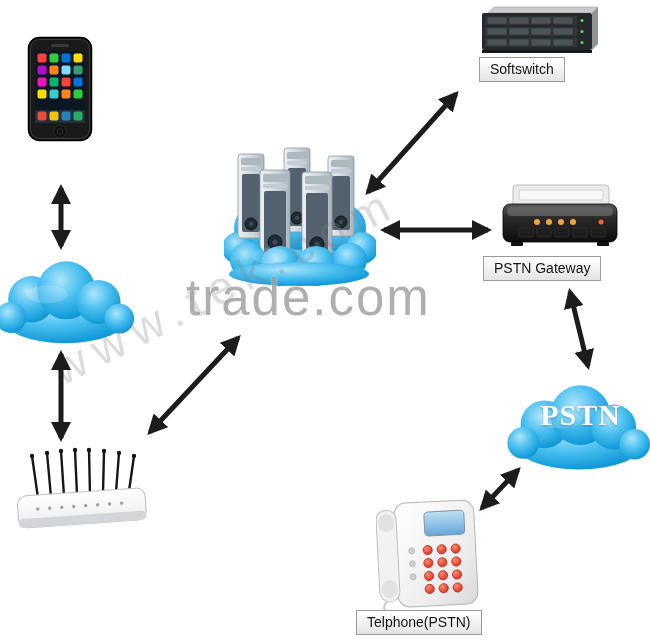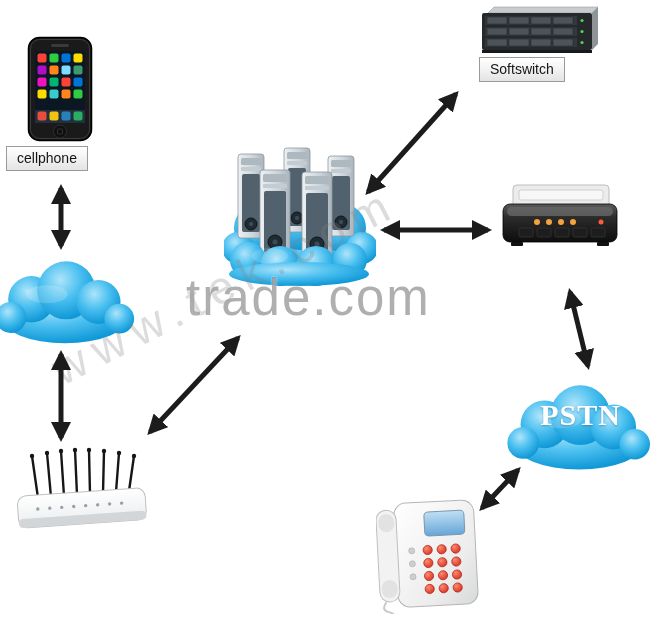--- a/index.html
+++ b/index.html
@@ -67,21 +67,20 @@
       <rect x="46.5" y="53.5" width="9" height="9" rx="2" fill="#2ecc40"></rect>
       <rect x="8" y="74" width="50" height="13" fill="#22303d"></rect>
       <rect x="10.5" y="75.5" width="9" height="9" rx="2" fill="#e74c3c"></rect>
       <rect x="22.5" y="75.5" width="9" height="9" rx="2" fill="#f1c40f"></rect>
       <rect x="34.5" y="75.5" width="9" height="9" rx="2" fill="#2980b9"></rect>
       <rect x="46.5" y="75.5" width="9" height="9" rx="2" fill="#27ae60"></rect>
       <circle cx="33" cy="95.5" r="6.5" fill="#101010" stroke="#2e2e2e"></circle>
       <rect x="30.5" y="93" width="5" height="5" rx="1" fill="none" stroke="#3a3a3a" stroke-width="0.8"></rect>
     </svg>
   </div>
-  <div class="label-box" style="left:6px; top:146px;">cellphone</div>
 
   <div class="node" style="left:-6px; top:250px;">
     <svg width="142" height="100" viewBox="0 0 220 150">
       <defs>
         <radialGradient id="cl1" cx="40%" cy="32%" r="85%">
           <stop offset="0%" stop-color="#aee4fa"></stop>
           <stop offset="40%" stop-color="#4cc0f0"></stop>
           <stop offset="78%" stop-color="#129ad8"></stop>
           <stop offset="100%" stop-color="#0c86c4"></stop>
         </radialGradient>
@@ -275,20 +274,21 @@
         <rect x="22" y="46" width="14" height="9" rx="1.5"></rect>
         <rect x="40" y="46" width="14" height="9" rx="1.5"></rect>
         <rect x="58" y="46" width="14" height="9" rx="1.5"></rect>
         <rect x="76" y="46" width="14" height="9" rx="1.5"></rect>
         <rect x="94" y="46" width="14" height="9" rx="1.5"></rect>
       </g>
       <rect x="14" y="60" width="12" height="4" rx="1" fill="#111"></rect>
       <rect x="100" y="60" width="12" height="4" rx="1" fill="#111"></rect>
     </svg>
   </div>
+  <div class="label-box" style="left:483px; top:256px;">PSTN Gateway</div>
 
   <div class="node" style="left:506px; top:374px;">
     <svg width="146" height="102" viewBox="0 0 220 150">
       <defs>
         <radialGradient id="cl2" cx="40%" cy="32%" r="85%">
           <stop offset="0%" stop-color="#aee4fa"></stop>
           <stop offset="40%" stop-color="#4cc0f0"></stop>
           <stop offset="78%" stop-color="#129ad8"></stop>
           <stop offset="100%" stop-color="#0c86c4"></stop>
         </radialGradient>
@@ -345,20 +345,21 @@
             <circle cx="66" cy="93" r="4.6"></circle>
             <circle cx="80" cy="93" r="4.6"></circle>
         </g>
         <rect x="2" y="12" width="20" height="92" rx="10" fill="#f2f2f2" stroke="#bfbfbf"></rect>
         <rect x="4" y="16" width="16" height="18" rx="8" fill="#e2e2e2"></rect>
         <rect x="4" y="82" width="16" height="18" rx="8" fill="#e2e2e2"></rect>
         <path d="M 8 104 q -6 8 2 10 q 8 2 4 8" fill="none" stroke="#c9c9c9" stroke-width="2"></path>
       </g>
     </svg>
   </div>
+  <div class="label-box" style="left:356px; top:610px;">Telphone(PSTN)</div>
 
   <div class="watermark-d">www.tek.com</div>
   <div class="watermark-h">trade.com</div>
 
   <svg class="arrow-layer">
     <defs>
       <marker id="ah" viewBox="0 0 10 10" markerWidth="4" markerHeight="4" refX="8" refY="5" orient="auto-start-reverse">
         <path d="M0,0 L10,5 L0,10 z" fill="#1c1c1c"></path>
       </marker>
     </defs>

